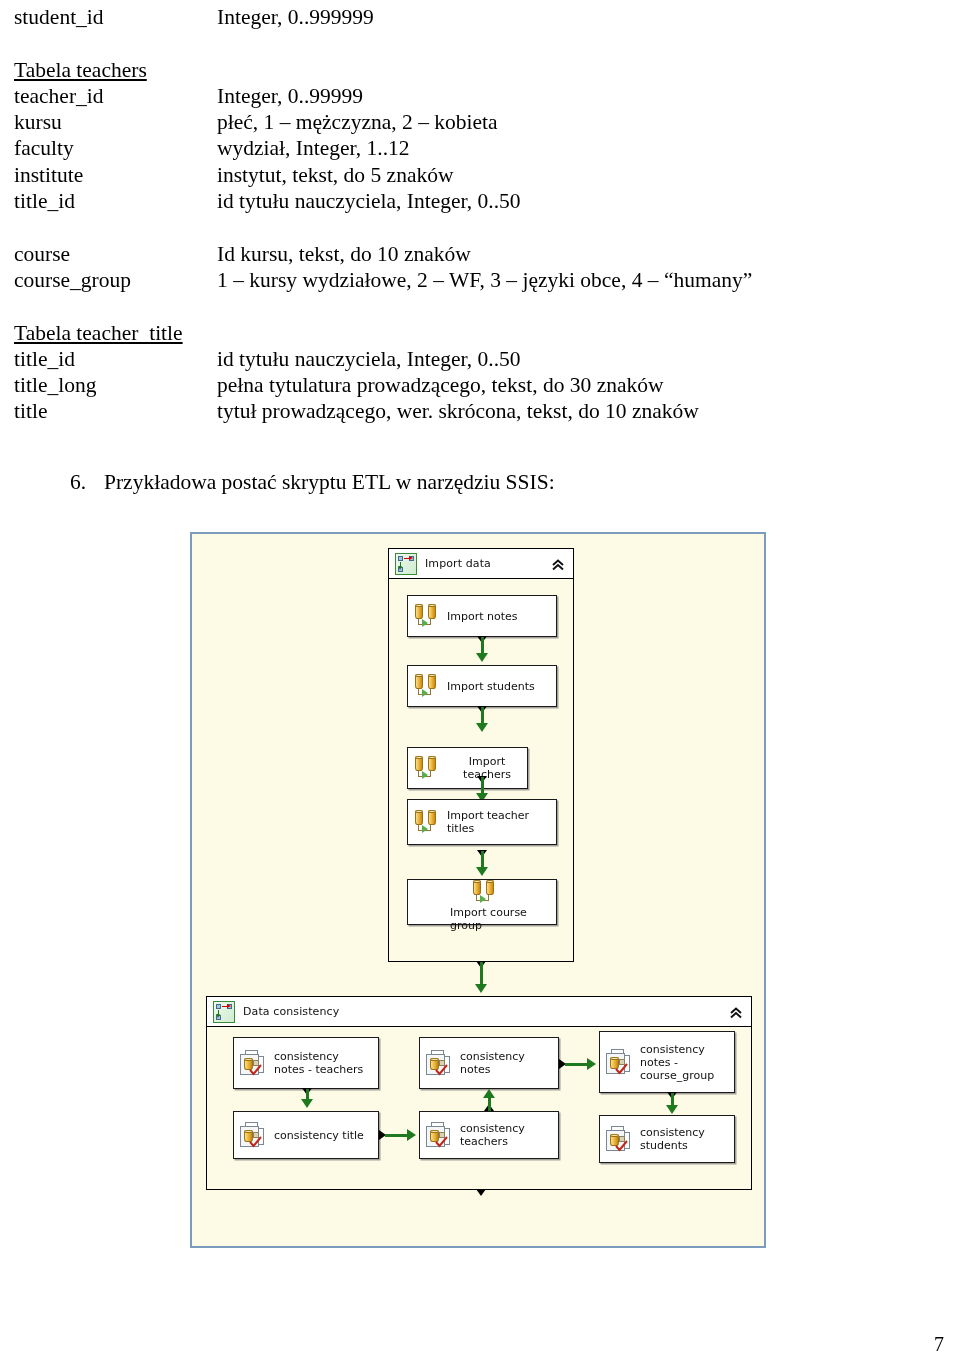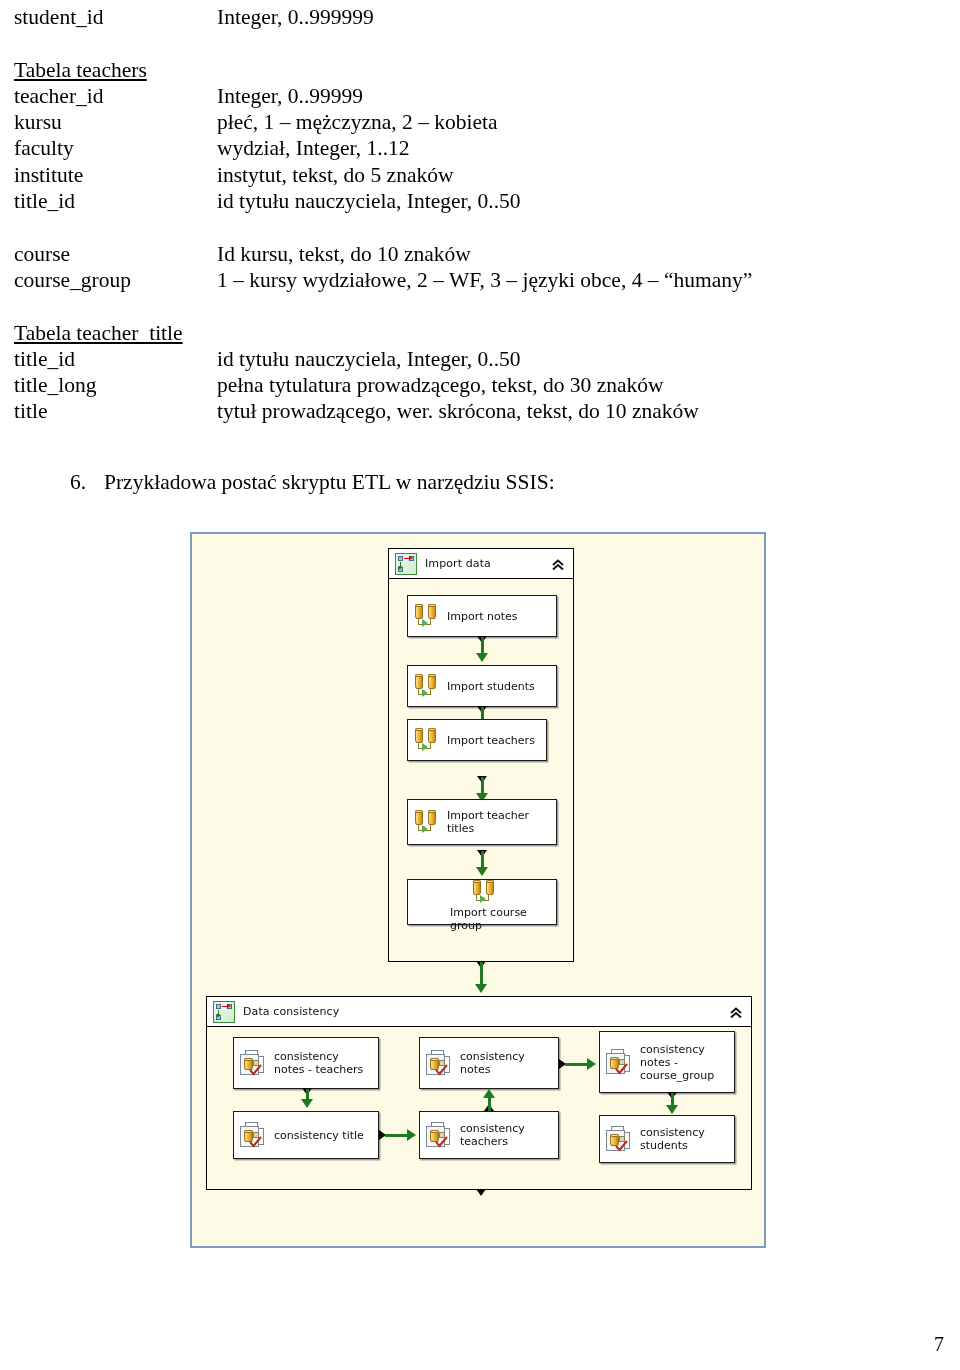--- a/index.html
+++ b/index.html
@@ -273,21 +273,21 @@
             <span class="cyl b"></span>
           <span class="df-path"></span>
             <span class="df-arrow"></span>
         </span>
         <span class="lbl">Import students</span>
       </div>
       <span class="bullet-d" style="left:88px;top:127px;"></span>
       <span class="conn-v" style="left:91.5px;top:128px;height:18px;"></span>
       <span class="arrow-d" style="left:87px;top:144px;"></span>
 
-      <div class="task" style="left:18px;top:140px;width:140px;height:42px;">
+      <div class="task" style="left:18px;top:168px;width:121px;height:42px;text-align:center;">
         <span class="df-icon">
           <span class="cyl a"></span>
             <span class="cyl b"></span>
           <span class="df-path"></span>
             <span class="df-arrow"></span>
         </span>
         <span class="lbl">Import teachers</span>
       </div>
       <span class="bullet-d" style="left:88px;top:197px;"></span>
       <span class="conn-v" style="left:91.5px;top:198px;height:18px;"></span>

